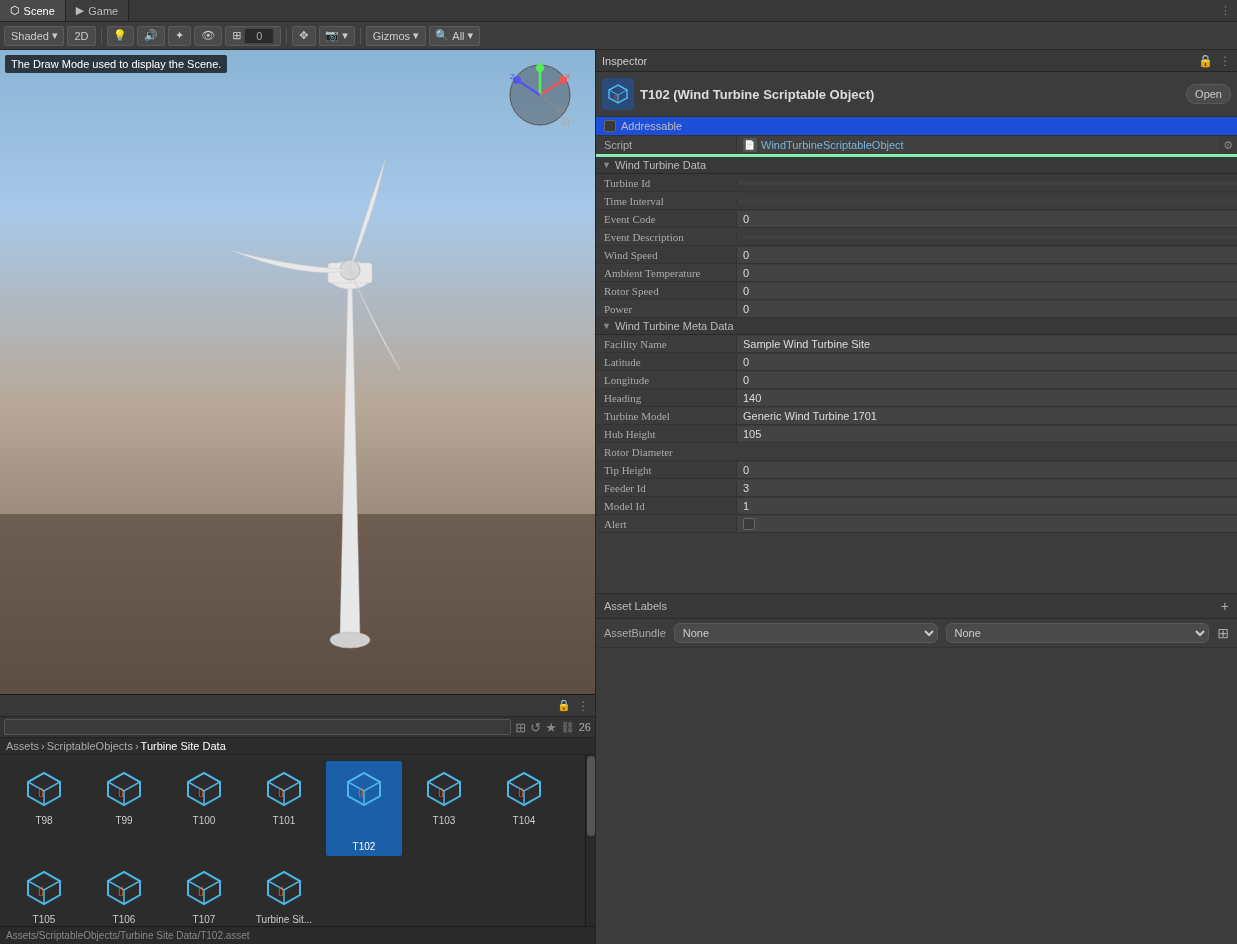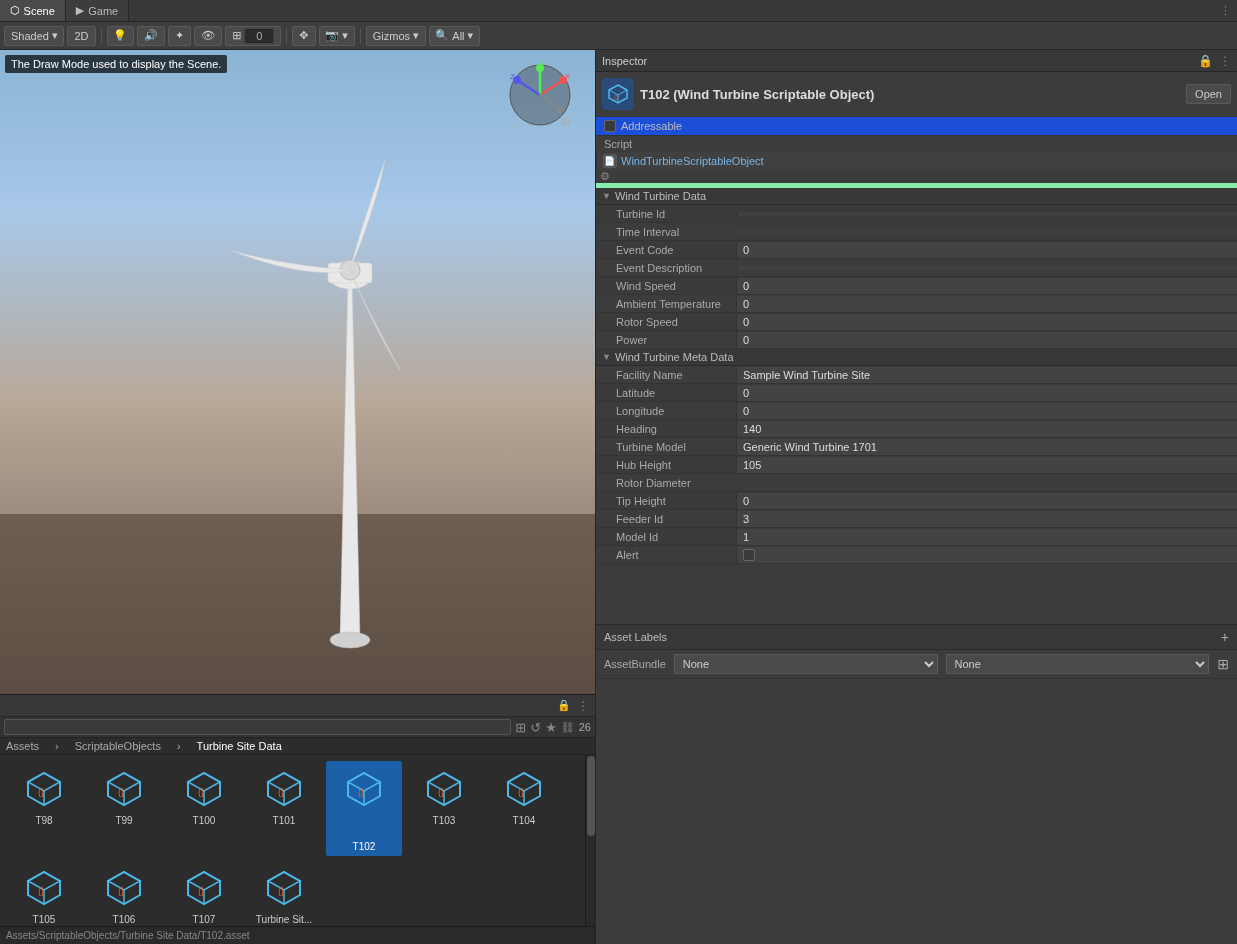--- a/index.html
+++ b/index.html
@@ -155,21 +155,21 @@
     }
     .search-input::placeholder { color: #666; }
     .breadcrumb-row {
       display: flex;
       align-items: center;
       padding: 2px 6px;
       background: #2c2c2c;
       border-bottom: 1px solid #222;
       font-size: 11px;
       color: #aaa;
-      gap: 16px;
+      gap: 2px;
     }
     .breadcrumb-row span.active { color: #fff; }
     .assets-grid {
       flex: 1;
       overflow-y: auto;
       padding: 6px;
       display: flex;
       flex-wrap: wrap;
       gap: 4px;
       align-content: flex-start;
@@ -262,21 +262,21 @@
     }
     .obj-name {
       font-size: 13px;
       color: #ddd;
       font-weight: bold;
     }
     .open-btn {
       margin-left: auto;
       background: #4a4a4a;
       border: 1px solid #5a5a5a;
-      border-radius: 2px;
+      border-radius: 9px;
       color: #ccc;
       font-size: 11px;
       padding: 3px 8px;
       cursor: pointer;
     }
 
     .inspector-body {
       flex: 1;
       overflow-y: auto;
       background: #3c3c3c;
@@ -321,24 +321,25 @@
     .prop-row {
       display: flex;
       align-items: center;
       min-height: 18px;
       border-bottom: 1px solid #333;
     }
     .prop-row:nth-child(even) { background: #3a3a3a; }
     .prop-row:nth-child(odd) { background: #3c3c3c; }
     .prop-label {
       width: 140px;
-      padding: 2px 8px 2px 20px;
+      padding: 2px 8px 2px 8px;
       color: #aaa;
       font-size: 11px;
       flex-shrink: 0;
+      font-family: Liberation Serif, serif;
     }
     .prop-value {
       flex: 1;
       padding: 2px 6px;
       color: #ddd;
       font-size: 11px;
       background: #434343;
       border-left: 1px solid #333;
     }
     .prop-value.empty { background: #404040; color: #666; }
@@ -349,24 +350,24 @@
     .mini-checkbox {
       width: 12px;
       height: 12px;
       border: 1px solid #666;
       background: #3a3a3a;
       border-radius: 2px;
     }
 
     .script-row {
       display: flex;
+      align-items: center;
       min-height: 18px;
-      border-bottom: 5px solid #86efac;
+      border-bottom: 3px solid #86efac;
       background: #3c3c3c;
-      flex-direction: column;
     }
     .script-label {
       width: 140px;
       padding: 2px 8px 2px 8px;
       color: #aaa;
       font-size: 11px;
       flex-shrink: 0;
     }
     .script-value {
       flex: 1;
@@ -414,21 +415,21 @@
       padding: 4px 8px;
       background: #3c3c3c;
       border-bottom: 1px solid #333;
       gap: 8px;
       font-size: 11px;
       color: #aaa;
     }
     .bundle-select {
       background: #4a4a4a;
       border: 1px solid #5a5a5a;
-      border-radius: 1px;
+      border-radius: 6px;
       color: #ccc;
       font-size: 11px;
       padding: 2px 4px;
       flex: 1;
     }
 
     
     .cube-svg {
       width: 40px;
       height: 40px;

